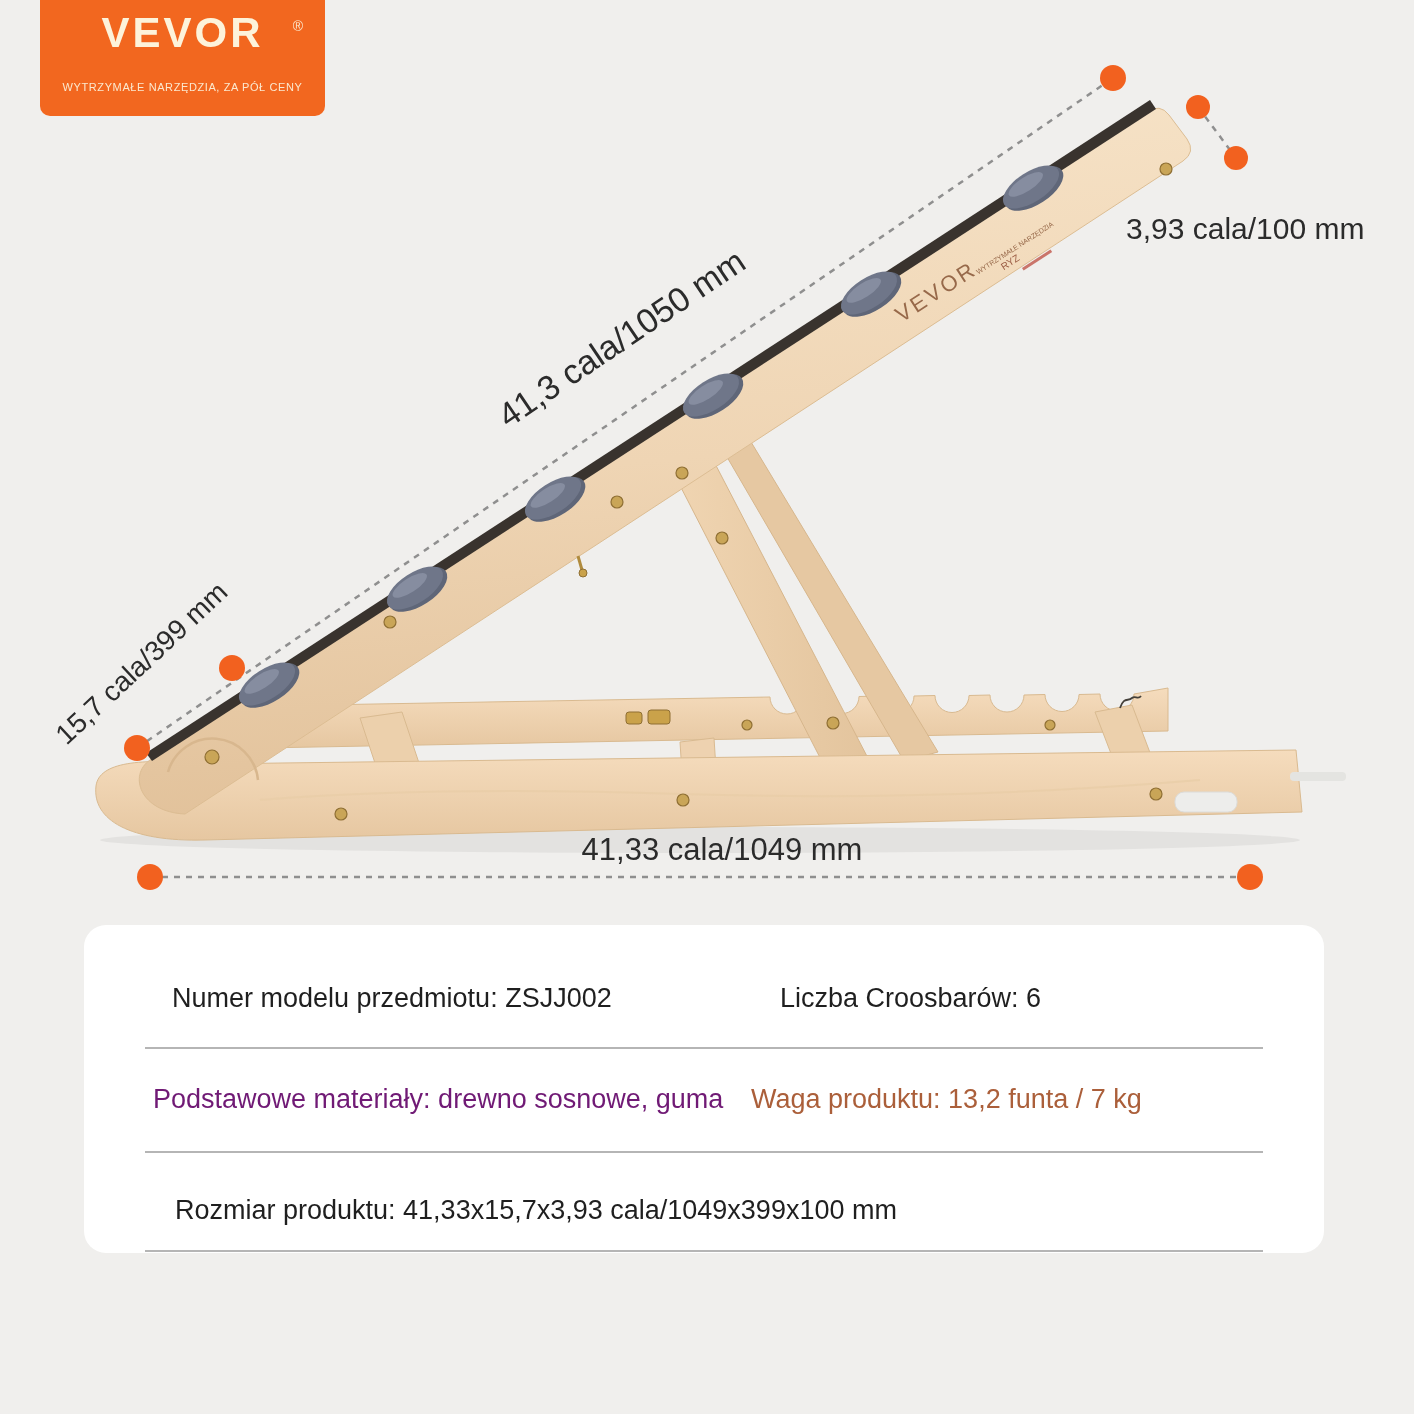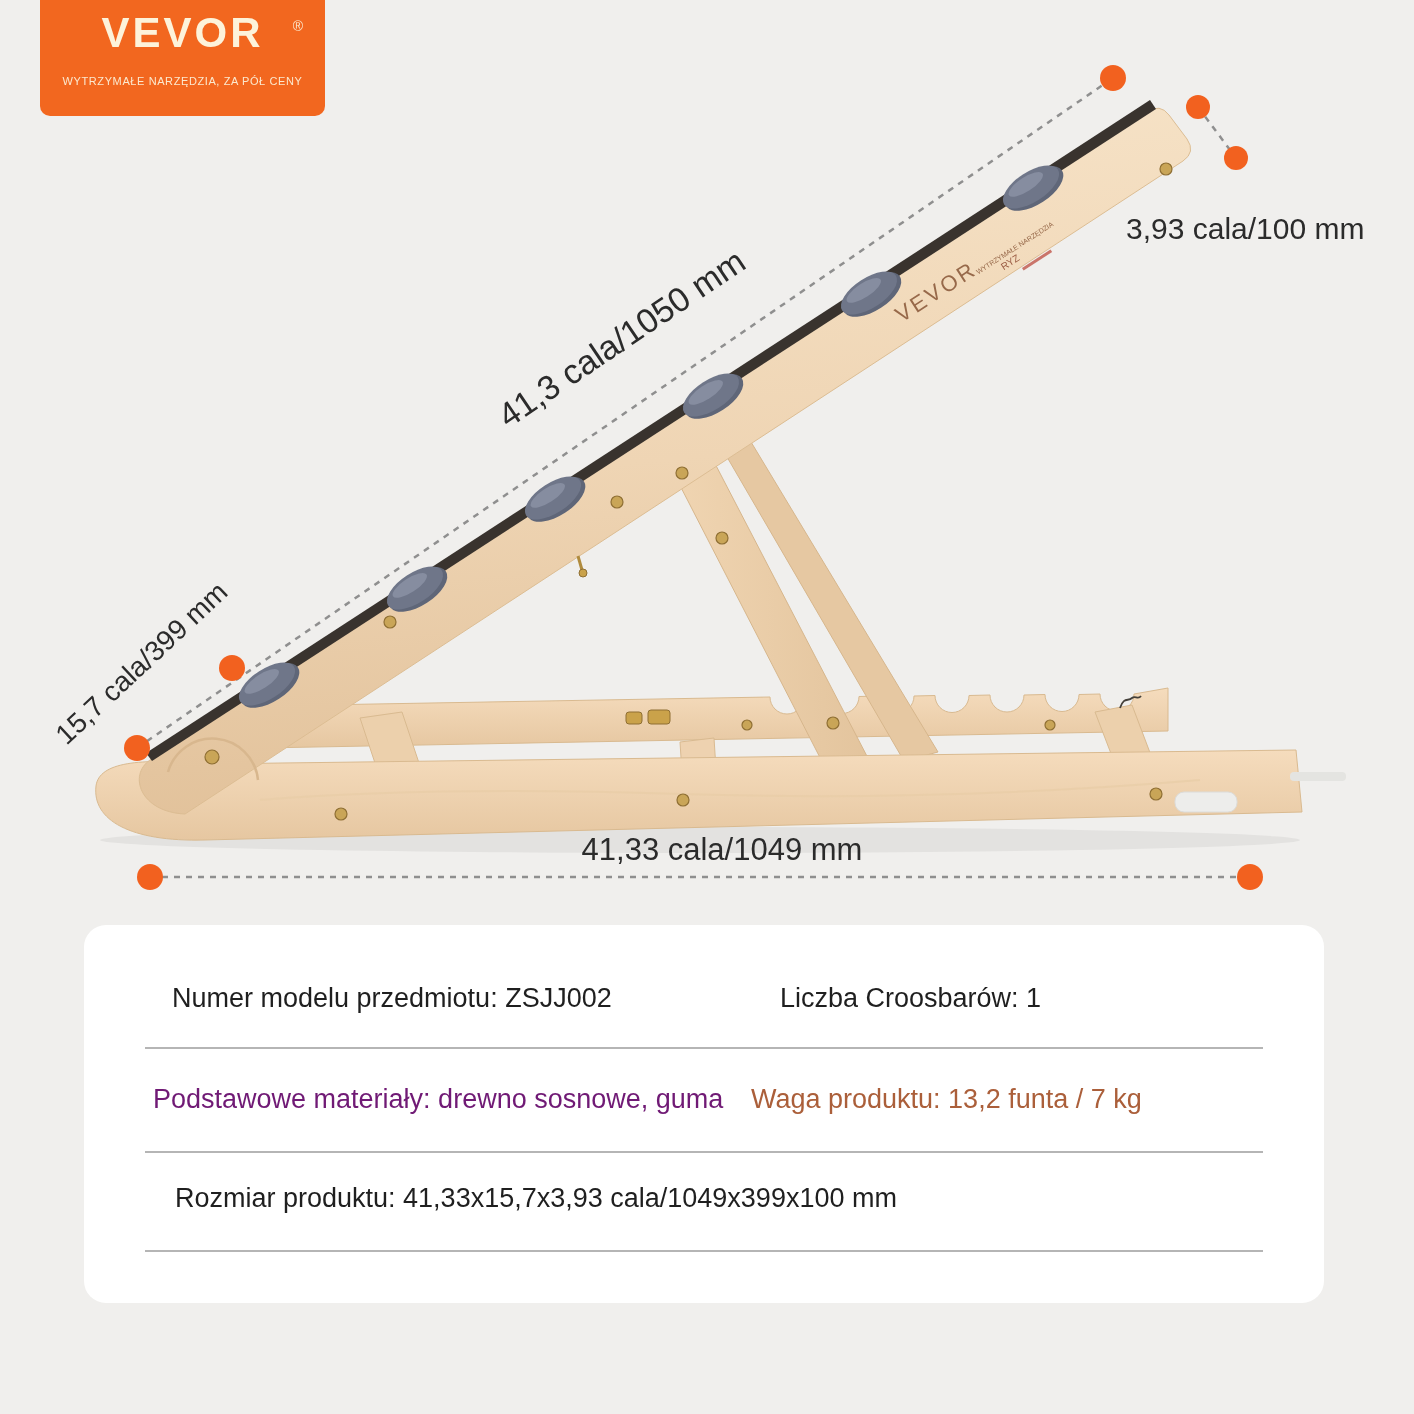--- a/index.html
+++ b/index.html
@@ -18,31 +18,31 @@
     color:#fdf3da;text-align:center;
   }
   .logo-brand{
     display:block;margin-top:12px;
     font-size:42px;font-weight:700;letter-spacing:3px;line-height:1;
   }
   .logo-reg{
     position:absolute;right:22px;top:18px;font-size:14px;color:#fbe9cf;
   }
   .logo-tagline{
-    display:block;margin-top:21px;
+    display:block;margin-top:27px;
     font-size:11px;letter-spacing:0.6px;color:#fbe9cf;
   }
 
   
   svg.product{position:absolute;left:0;top:0;}
   .dim-label{fill:#2b2b2b;font-family:"Liberation Sans","DejaVu Sans",sans-serif;}
 
   
   .spec-card{
-    position:absolute;left:84px;top:925px;width:1240px;height:378px;
+    position:absolute;left:84px;top:925px;width:1240px;height:328px;
     background:#ffffff;border-radius:22px;
   }
   .spec-text{
     position:absolute;font-size:27px;line-height:30px;color:#1f1f1f;white-space:nowrap;
   }
   .spec-divider{
     position:absolute;left:61px;width:1118px;height:2px;background:#b5b5b5;
   }
 </style>
 </head>
@@ -192,28 +192,28 @@
     </g>
     <text class="dim-label" x="1126" y="239" font-size="30">3,93 cala/100 mm</text>
     <g transform="translate(148,670) rotate(-43)">
       <text class="dim-label" text-anchor="middle" font-size="28">15,7 cala/399 mm</text>
     </g>
     <text class="dim-label" x="722" y="860" text-anchor="middle" font-size="31">41,33 cala/1049 mm</text>
   </svg>
 
   <div class="spec-card">
     <span class="spec-text" style="left:88px;top:58px;">Numer modelu przedmiotu: ZSJJ002</span>
-    <span class="spec-text" style="left:696px;top:58px;">Liczba Croosbarów: 1</span>
+    <span class="spec-text" style="left:696px;top:58px;">Liczba Croosbarów: 6</span>
 
     <div class="spec-divider" style="top:122px;"></div>
 
     <span class="spec-text" style="left:69px;top:159px;color:#701a75;">Podstawowe materiały: drewno sosnowe, guma</span>
     <span class="spec-text" style="left:667px;top:159px;color:#ab5f3a;">Waga produktu: 13,2 funta / 7 kg</span>
 
     <div class="spec-divider" style="top:226px;"></div>
 
-    <span class="spec-text" style="left:91px;top:258px;">Rozmiar produktu: 41,33x15,7x3,93 cala/1049x399x100 mm</span>
+    <span class="spec-text" style="left:91px;top:270px;">Rozmiar produktu: 41,33x15,7x3,93 cala/1049x399x100 mm</span>
 
     <div class="spec-divider" style="top:325px;"></div>
 
   </div>
 
 </div>
 
 </body></html>

